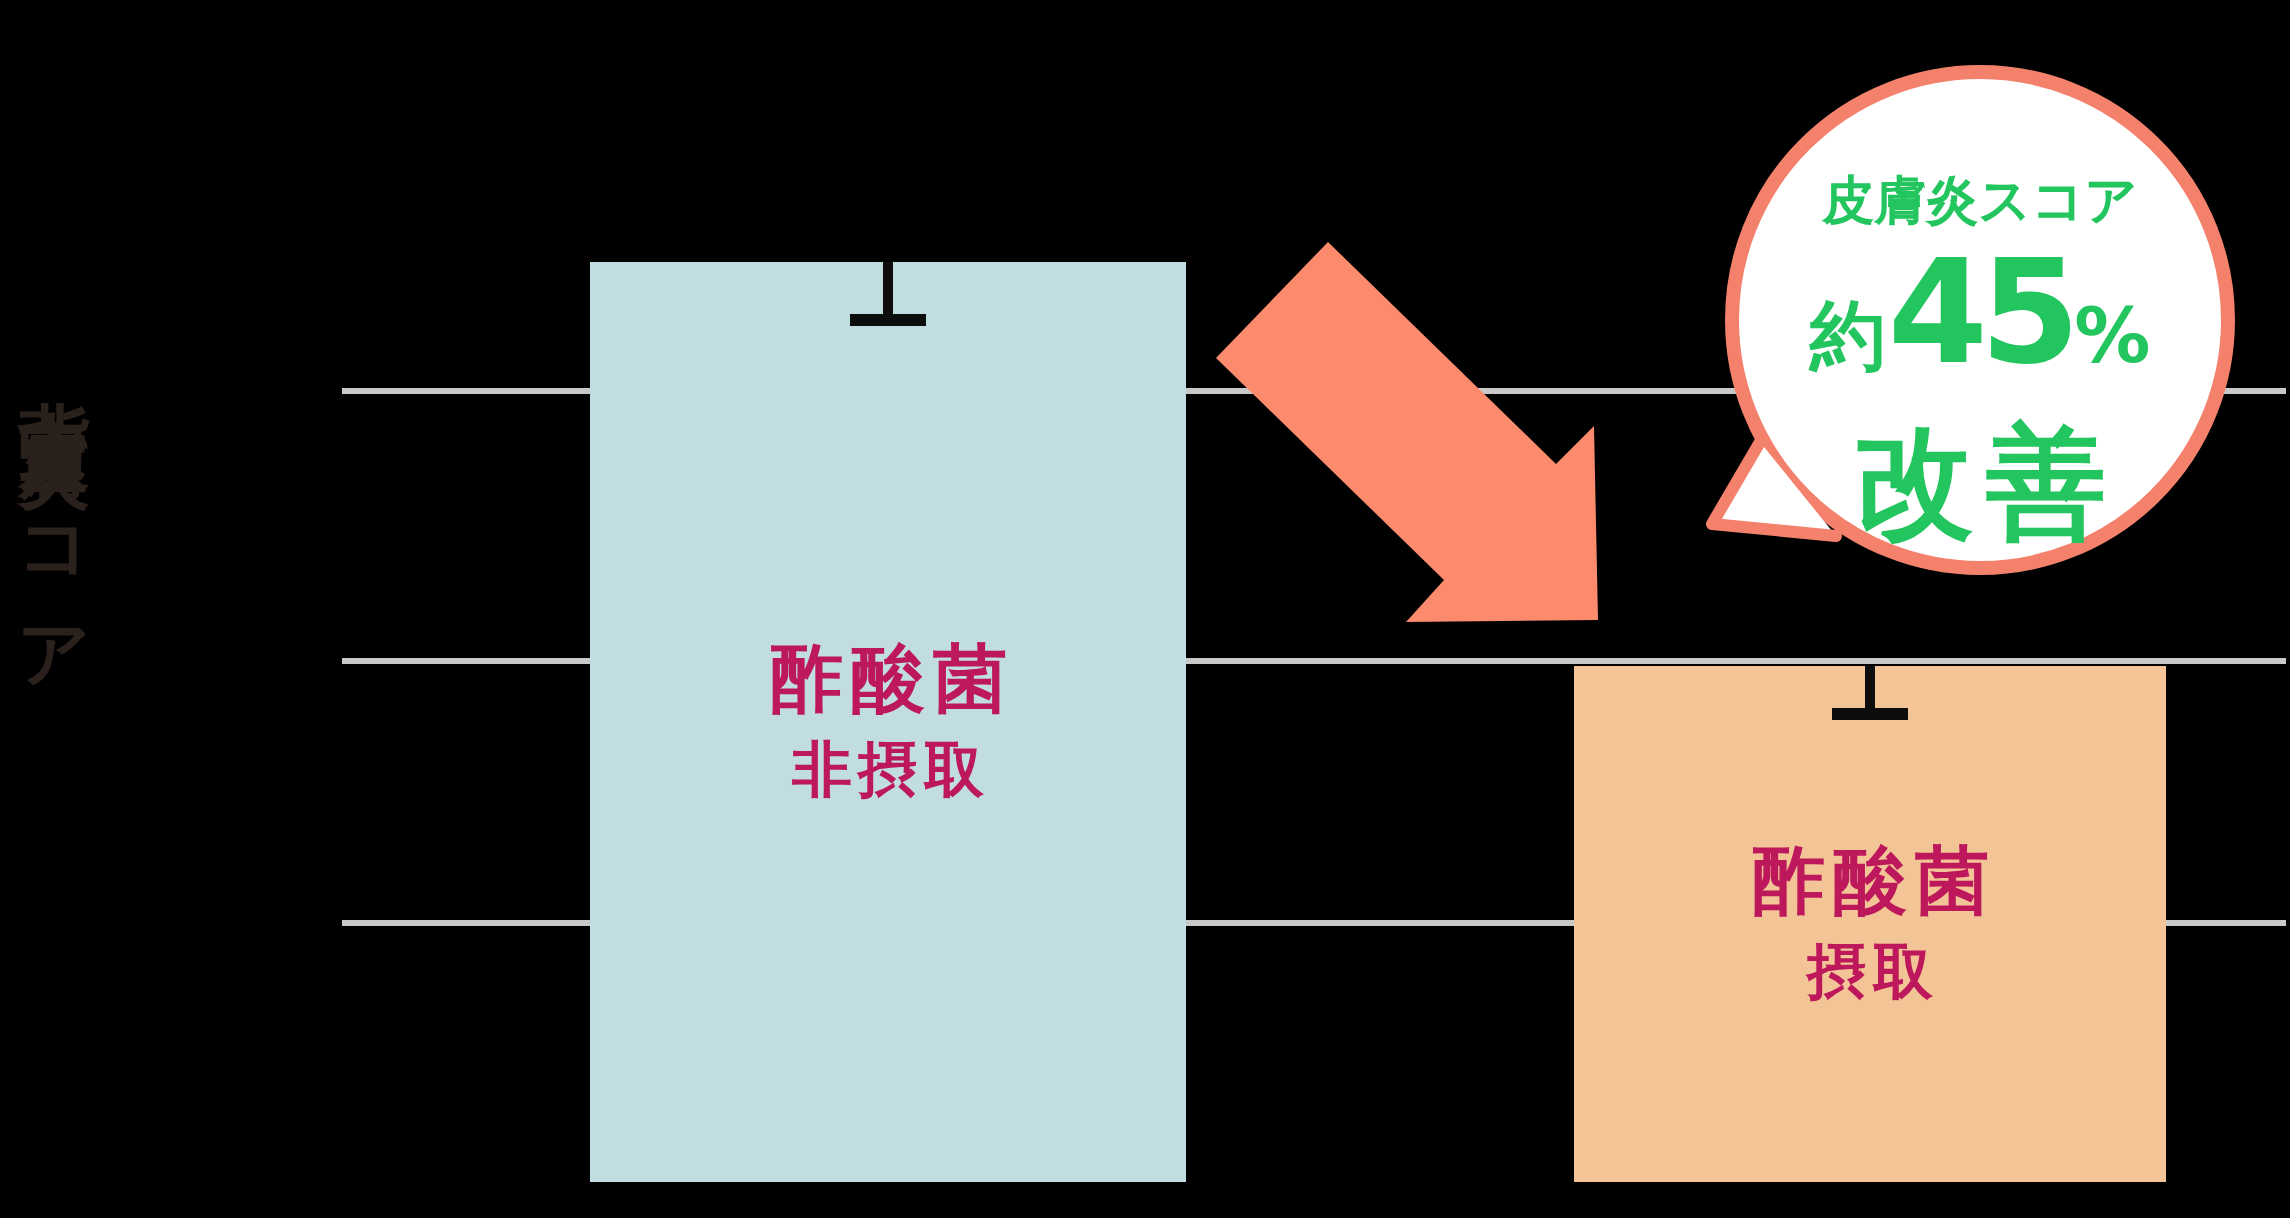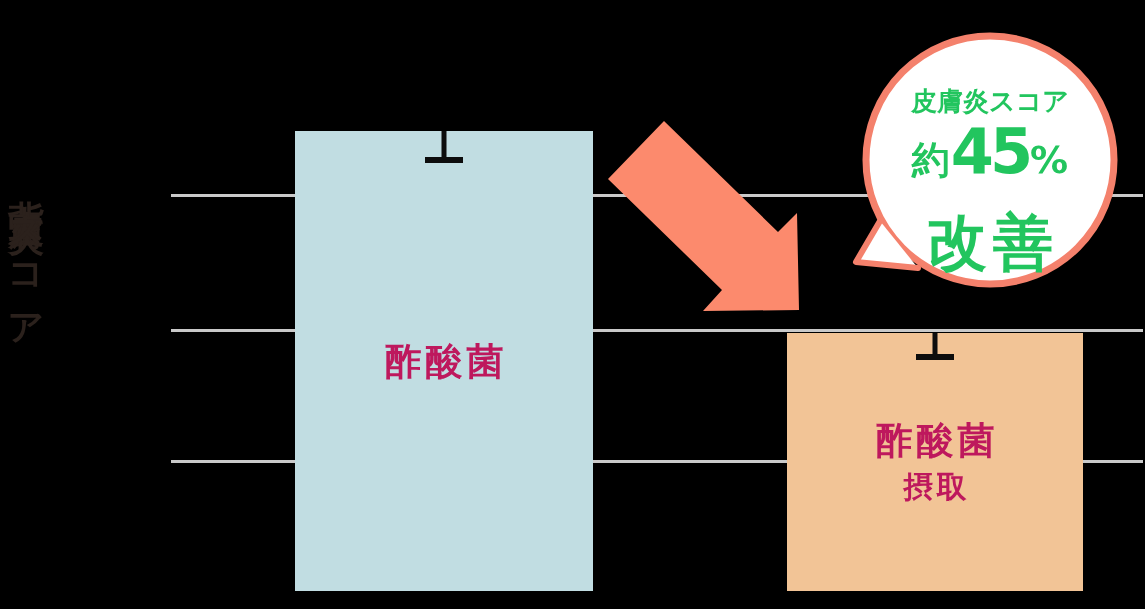--- a/index.html
+++ b/index.html
@@ -117,21 +117,21 @@
   .bubble-valueline {
     position: absolute;
     top: 88px; left: 0; right: 0;
     display: flex;
     align-items: baseline;
     justify-content: center;
     gap: 1px;
     line-height: 1;
   }
   .bubble-approx  { font-size: 38px; font-weight: bold; }
-  .bubble-value   { font-size: 62px; font-weight: 600; letter-spacing: -4px; line-height: 0.9; }
+  .bubble-value   { font-size: 72px; font-weight: 600; letter-spacing: -4px; line-height: 0.9; }
   .bubble-percent { font-size: 38px; font-weight: bold; }
   .bubble-suffix {
     position: absolute;
     top: 176px; left: 0; right: 0;
     font-size: 60px;
     font-weight: bold;
     letter-spacing: 6px;
     padding-left: 6px;
     line-height: 1;
   }
@@ -147,20 +147,21 @@
   <div class="gridline gl-1"></div>
   <div class="gridline gl-2"></div>
 
   <div class="bar bar-left" style="height: 460px; top: 131px; background: rgb(193, 221, 226);">
     <div class="errorbar">
       <div class="eb-line"></div>
       <div class="eb-cap"></div>
     </div>
     <div class="bar-label">
       <div class="bar-label-main">酢酸菌</div>
+      <div class="bar-label-sub">非摂取</div>
     </div>
   </div>
 
   <div class="bar bar-right" style="height: 258px; top: 333px; background: rgb(242, 196, 150);">
     <div class="errorbar">
       <div class="eb-line"></div>
       <div class="eb-cap"></div>
     </div>
     <div class="bar-label">
       <div class="bar-label-main">酢酸菌</div>

